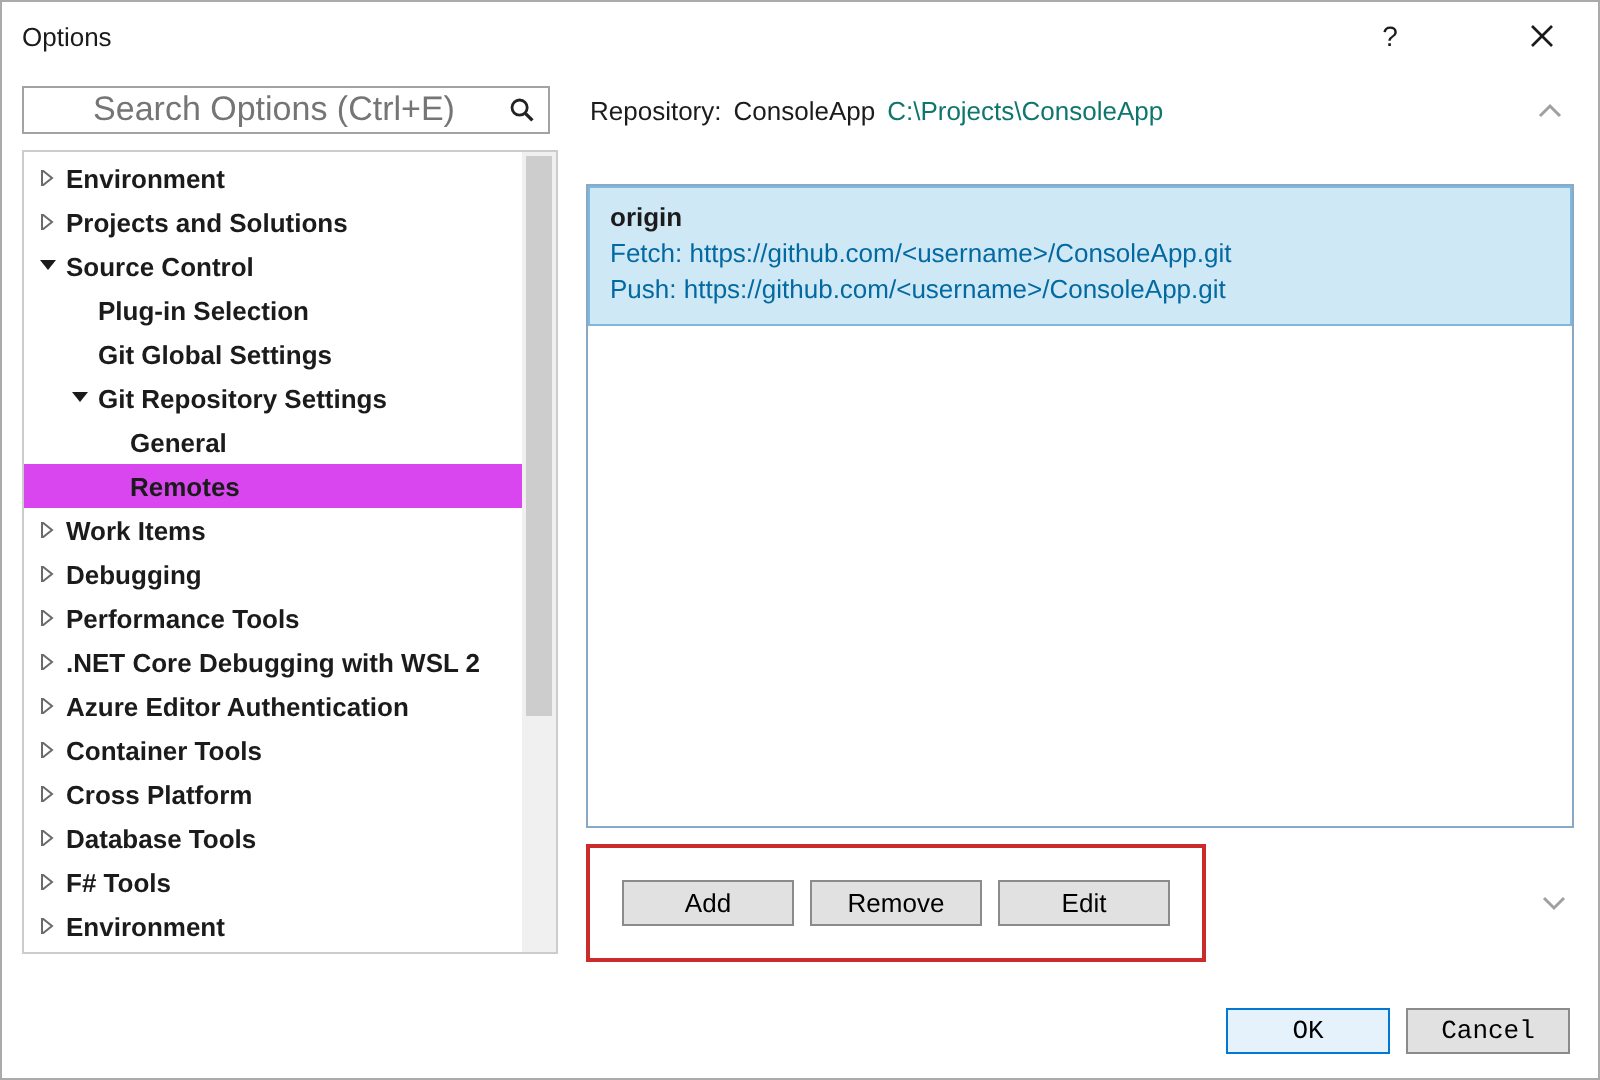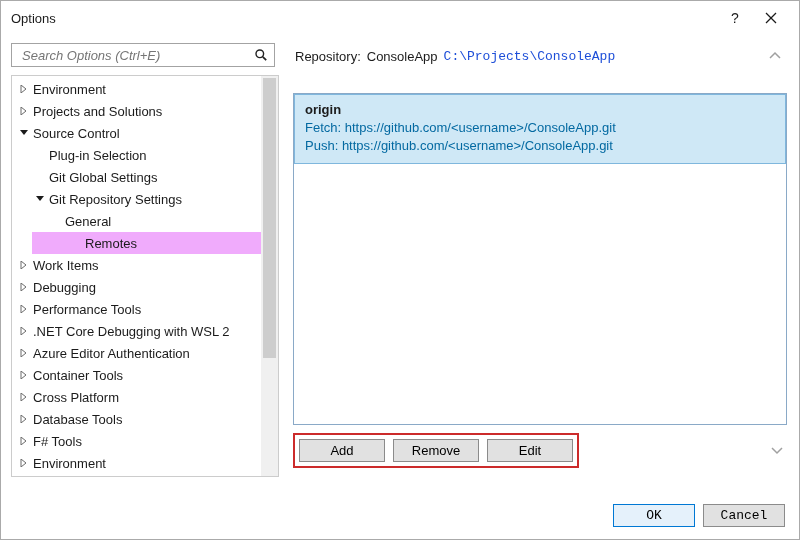--- a/index.html
+++ b/index.html
@@ -12,20 +12,21 @@
     background:#fff;
     border:1px solid #aaa;
     position:relative;
     overflow:hidden;
   }
   .titlebar {
     height:34px;
     display:flex;
     align-items:center;
     padding:0 10px;
+    gap:40px;
   }
   .titlebar .title { font-size:13px; }
   .titlebar .spacer { flex:1; }
   .titlebar .winbtn {
     width:36px; height:30px;
     display:flex; align-items:center; justify-content:center;
     color:#1b1b1b; font-size:14px;
   }
   .content {
     display:flex;
@@ -44,33 +45,34 @@
     height:26px;
     align-items:center;
     padding:0 6px 0 8px;
     background:#fff;
     margin-right:4px;
   }
   .searchwrap input {
     flex:1;
     border:none;
     outline:none;
-    font-size:13px;
-    font-style:italic;
+    font-size:17px;
     color:#666;
     background:transparent;
+    text-align:center;
   }
   .searchwrap .magnify svg { display:block; }
   .treewrap {
     flex:1;
     border:1px solid #ccc;
     margin-top:8px;
     margin-right:0;
     position:relative;
     display:flex;
+    font-weight:bold;
   }
   .tree {
     flex:1;
     overflow:hidden;
     padding:2px 0;
   }
   .vscroll {
     width:17px;
     background:#f0f0f0;
     position:relative;
@@ -91,22 +93,21 @@
   }
   .node .arrow {
     width:11px;
     margin-right:4px;
     display:flex;
     align-items:center;
     justify-content:center;
   }
   .node .arrow svg { display:block; }
   .node.sel {
-    background:#f0abfc;
-    margin-left:20px;
+    background:#d946ef;
   }
   .ind0 { padding-left:6px; }
   .ind1 { padding-left:22px; }
   .ind2 { padding-left:38px; }
 
   .rightcol {
     flex:1;
     display:flex;
     flex-direction:column;
     padding:8px 12px 0 10px;
@@ -114,21 +115,21 @@
   }
   .repoheader {
     height:26px;
     display:flex;
     align-items:center;
     justify-content:space-between;
     padding:0 2px;
   }
   .repoheader .repotxt { display:flex; align-items:center; gap:6px; }
   .repoheader .repolabel { font-size:13px; }
-  .repoheader .repopath { font-size:13px; color:#1d4ed8;font-family:Liberation Mono, monospace; }
+  .repoheader .repopath { font-size:13px; color:#0f766e; }
   .collapsechev { color:#a0a0a0; font-size:14px; padding:0 4px; }
   .remoteslist {
     margin-top:24px;
     border:1px solid #8aa9c7;
     height:332px;
     background:#fff;
   }
   .remote-item {
     padding:6px 10px 8px 10px;
     line-height:18px;
@@ -140,21 +141,21 @@
   .remote-line { color:#0369a1; }
   .btnrow-wrap {
     margin-top:8px;
     display:flex;
     justify-content:space-between;
     align-items:center;
   }
   .btnrow {
     display:flex;
     gap:8px;
-    padding:4px;
+    padding:16px;
     border:2px solid #cc2b2b;
     width:fit-content;
   }
   .btn {
     min-width:86px;
     height:23px;
     border:1px solid #8b8b8b;
     background:#e1e1e1;
     font-size:13px;
     display:flex;

